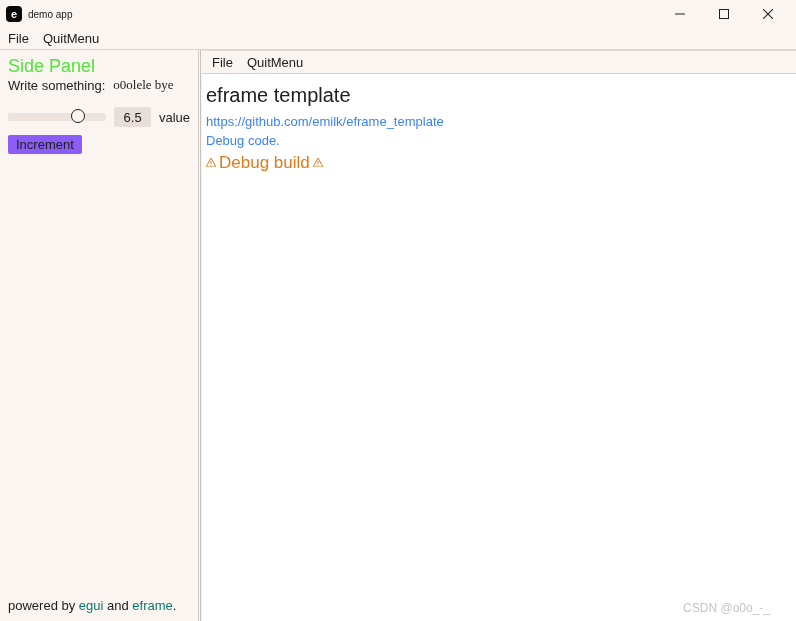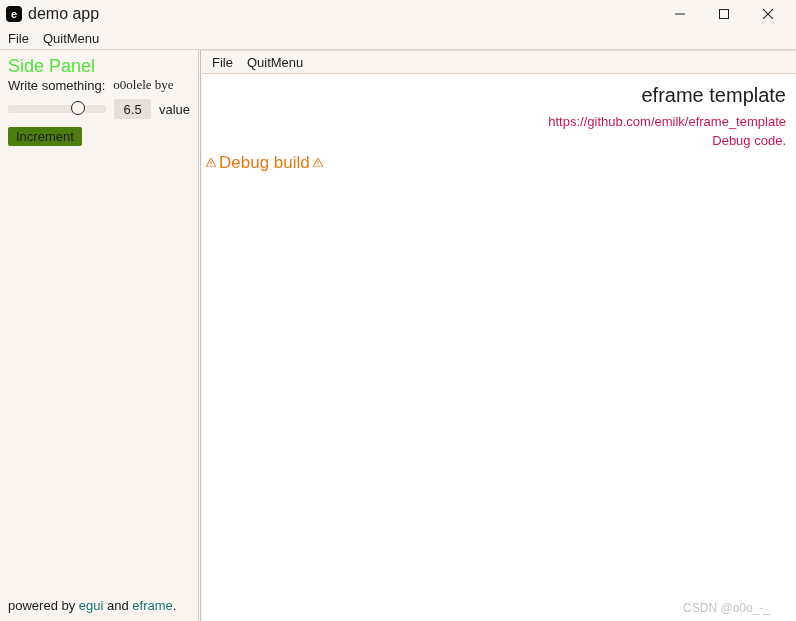--- a/index.html
+++ b/index.html
@@ -2,60 +2,60 @@
 <html><head>
 <meta charset="utf-8">
 <style>
   * { box-sizing: border-box; margin: 0; padding: 0; font-family: "Segoe UI", Helvetica, Arial, sans-serif; }
   html, body { width: 796px; height: 621px; overflow: hidden; background: #fbf5f1; }
   .window { width: 796px; height: 621px; display: flex; flex-direction: column; }
 
   
   .titlebar { height: 28px; display: flex; align-items: center; padding: 0 6px; background: #fbf5f1; }
   .app-icon { width: 16px; height: 16px; background: #080808; border-radius: 4px; color: #fff; font-size: 11px; font-weight: 600; display: flex; align-items: center; justify-content: center; margin-right: 6px; }
-  .title-text { font-size: 16px; color: #202020; flex: 0 0 auto; }
+  .title-text { font-size: 10px; color: #202020; flex: 0 0 auto; }
   .title-spacer { flex: 1; }
   .winbtns { display: flex; }
   .winbtn { width: 44px; height: 28px; display: flex; align-items: center; justify-content: center; color: #202020; }
   .winbtn svg { display: block; }
 
   
   .outer-menubar { height: 22px; display: flex; align-items: center; gap: 14px; padding: 0 8px; font-size: 13px; color: #202020; background: #fbf5f1; border-bottom: 1px solid #dcd3cc; }
   .menu-item { cursor: default; }
 
   
   .body { flex: 1; display: flex; min-height: 0; }
 
   
   .side { width: 199px; flex: 0 0 199px; background: #fbf5f1; padding: 6px 8px 4px 8px; display: flex; flex-direction: column; border-right: 1px solid #d4cbc4; }
   .side-heading { color: #52e33a; font-size: 18px; font-weight: 400; margin-bottom: 0; }
-  .row { display: flex; align-items: center; margin-bottom: 6px; font-size: 13px; color: #202020; }
+  .row { display: flex; align-items: center; margin-bottom: 14px; font-size: 13px; color: #202020; }
   .row .label { margin-right: 8px; white-space: nowrap; }
   .text-input { flex: 1; min-width: 0; border: none; background: transparent; font-size: 13px; color: #202020; outline: none; overflow: hidden; white-space: nowrap; font-family: Liberation Serif, serif; }
   .ctrl-row { display: flex; align-items: center; gap: 8px; margin-bottom: 8px; }
   .slider { position: relative; width: 102px; height: 14px; }
   .slider-track { position: absolute; left: 0; right: 0; top: 3px; height: 8px; background: #ece3dc; border-radius: 2px; }
   .slider-thumb { position: absolute; top: -1px; width: 14px; height: 14px; border: 1.6px solid #202020; border-radius: 50%; background: #fbf5f1; }
   .numbox { width: 38px; height: 20px; background: #e7ded7; display: flex; align-items: center; justify-content: center; font-size: 13px; color: #202020; border-radius: 2px; }
   .value-label { font-size: 13px; color: #202020; }
-  .btn { display: inline-flex; align-items: center; justify-content: center; padding: 2px 8px; background: #4d7c0f; font-size: 13px; color: #202020; border-radius: 2px; width: fit-content; }
+  .btn { display: inline-flex; align-items: center; justify-content: center; padding: 2px 8px; background: #8b5cf6; font-size: 13px; color: #202020; border-radius: 2px; width: fit-content; }
   .side-spacer { flex: 1; }
   .footer { font-size: 13px; color: #202020; padding-bottom: 4px; }
   .footer .link { color: #0f766e; }
 
   
   .vsep { width: 3px; background: #fbf5f1; display: flex; flex-direction: column; }
   .vsep .line { width: 1px; background: #c9c0b9; flex: 1; margin-left: 1px; }
 
   
   .main { flex: 1; display: flex; flex-direction: column; background: #ffffff; min-width: 0; position: relative; }
   .inner-menubar { height: 24px; display: flex; align-items: center; gap: 14px; padding: 0 10px; font-size: 13px; color: #202020; background: #fbf5f1; border-top: 1px solid #e4dbd4; border-bottom: 1px solid #d9d0c9; }
-  .content { flex: 1; padding: 10px 10px 0 4px; background: #ffffff; overflow: hidden; text-align: right; }
+  .content { flex: 1; padding: 10px 10px 0 4px; background: #ffffff; overflow: hidden; }
   .content h1 { font-size: 20px; font-weight: 400; color: #202020; margin-bottom: 6px; }
-  .linkline { font-size: 13px; color: #be185d; line-height: 1.45; }
+  .linkline { font-size: 13px; color: #3b82f6; line-height: 1.45; }
   .debug { font-size: 17px; color: #e27a1a; display: flex; align-items: center; gap: 3px; margin-top: 2px; }
   .warn-tri { display: inline-flex; }
   .watermark { position: absolute; right: 26px; bottom: 6px; font-size: 12px; color: #c4c4c4; font-family: Arial, sans-serif; }
 </style>
 </head>
 <body>
 
 <div class="window">
 
   <div class="titlebar">

